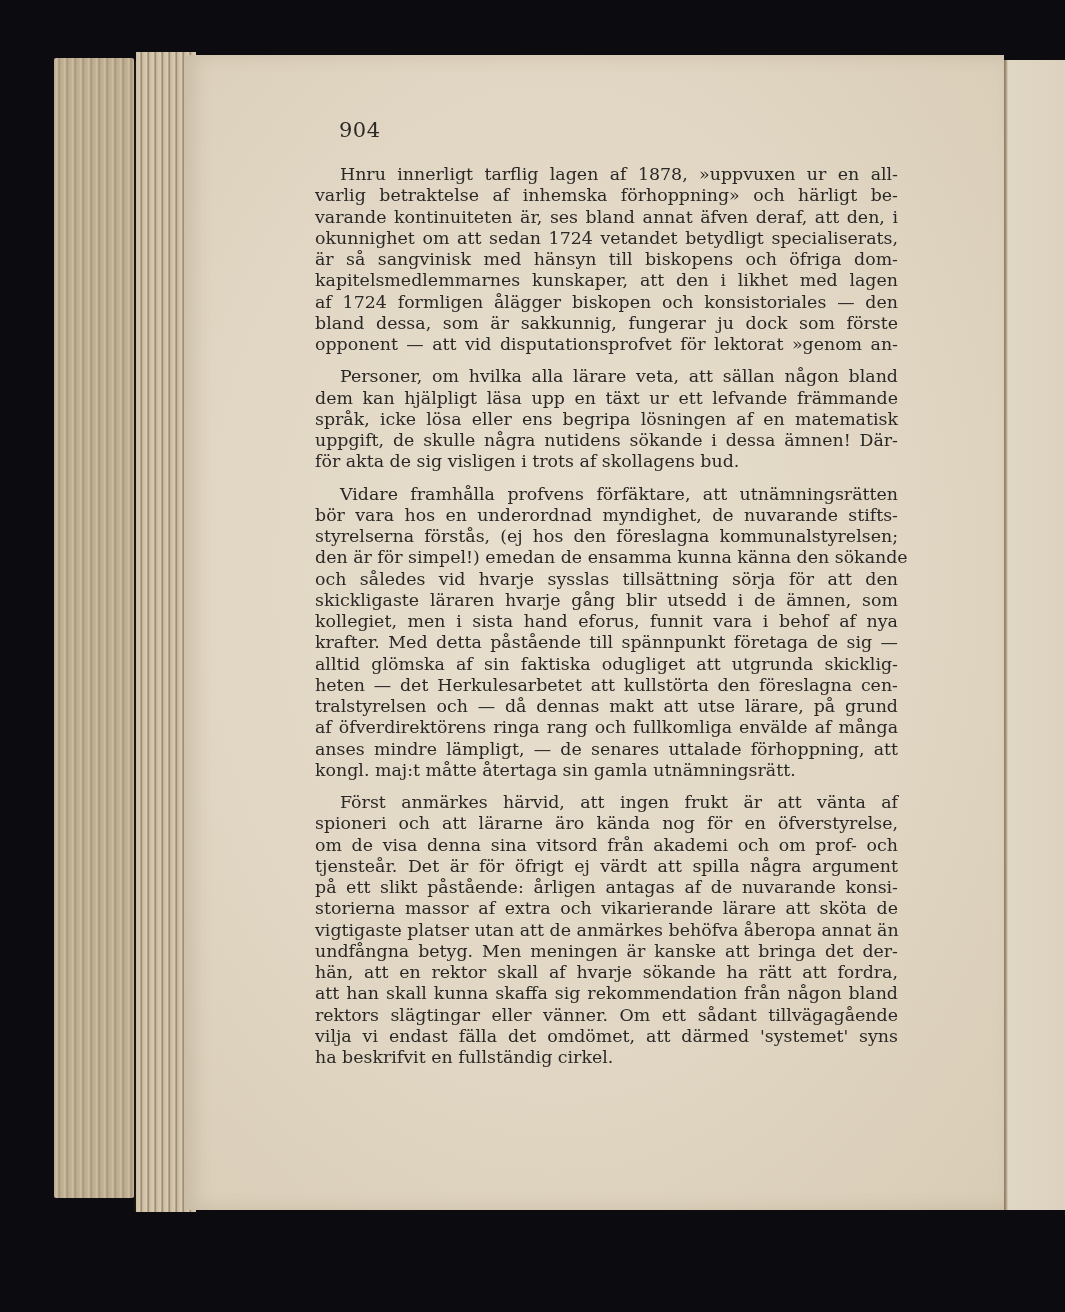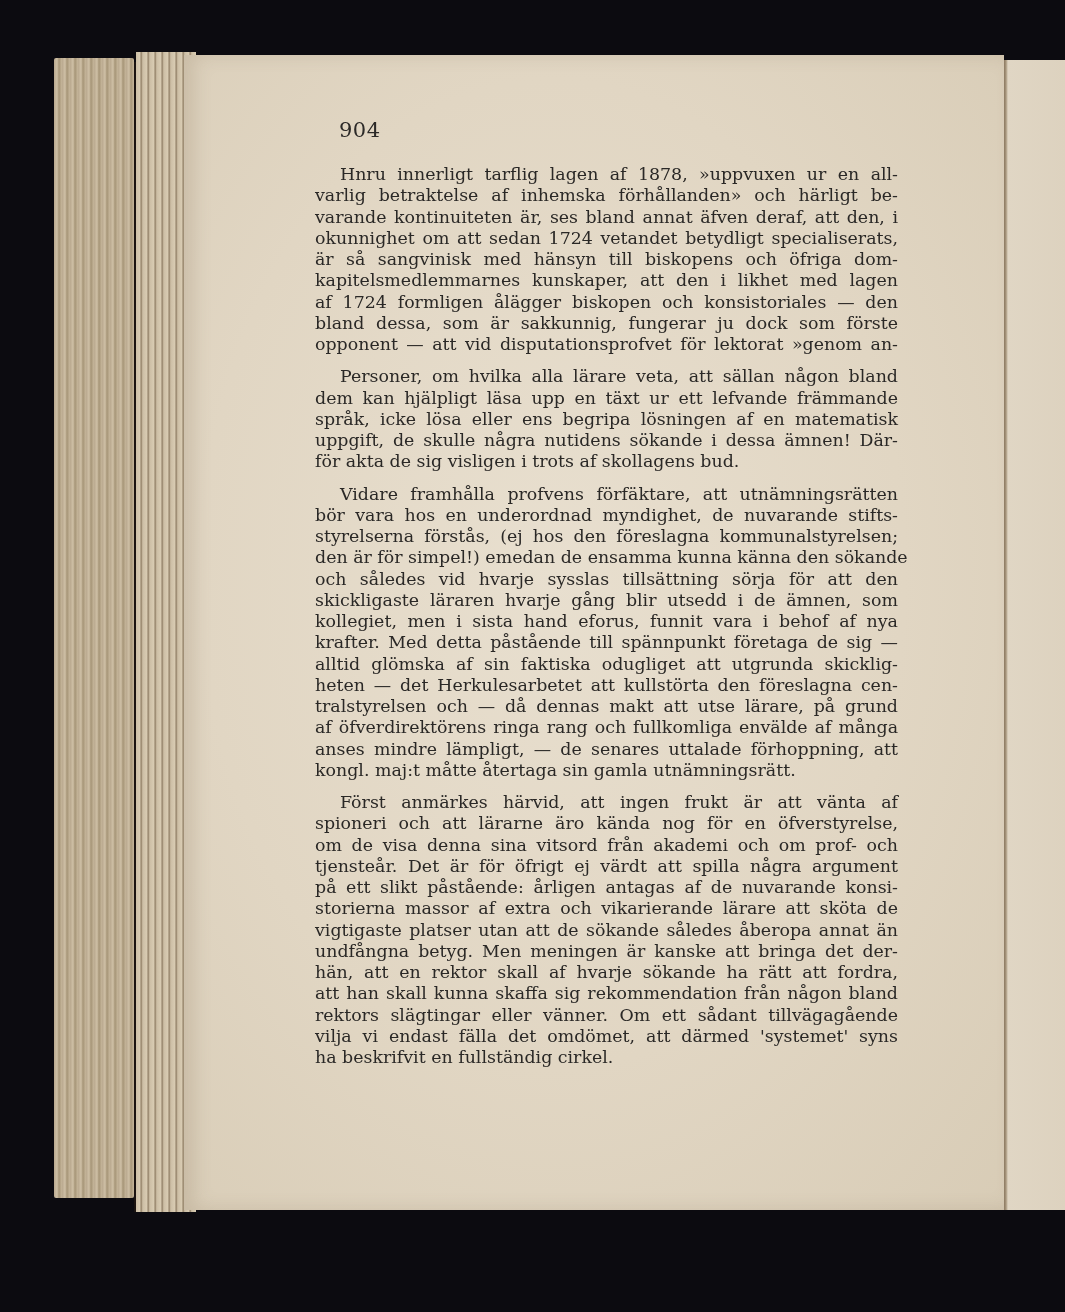--- a/index.html
+++ b/index.html
@@ -57,21 +57,21 @@
   <div class="leaves-mid"></div>
   <div class="page"></div>
   <div class="page-edge-right"></div>
 
   <div class="page-number">904</div>
 
   <div class="text-block">
 
     <div>
       <span class="line indent">Hnru innerligt tarflig lagen af 1878, »uppvuxen ur en all-</span>
-      <span class="line">varlig betraktelse af inhemska förhållanden» och härligt be-</span>
+      <span class="line">varlig betraktelse af inhemska förhoppning» och härligt be-</span>
       <span class="line">varande kontinuiteten är, ses bland annat äfven deraf, att den, i</span>
       <span class="line">okunnighet om att sedan 1724 vetandet betydligt specialiserats,</span>
       <span class="line">är så sangvinisk med hänsyn till biskopens och öfriga dom-</span>
       <span class="line">kapitelsmedlemmarnes kunskaper, att den i likhet med lagen</span>
       <span class="line">af 1724 formligen ålägger biskopen och konsistoriales — den</span>
       <span class="line">bland dessa, som är sakkunnig, fungerar ju dock som förste</span>
       <span class="line">opponent — att vid disputationsprofvet för lektorat »genom an-</span>
     </div>
 
     <div>
@@ -99,21 +99,21 @@
       <span class="line last">kongl. maj:t måtte återtaga sin gamla utnämningsrätt.</span>
     </div>
 
     <div>
       <span class="line indent">Först anmärkes härvid, att ingen frukt är att vänta af</span>
       <span class="line">spioneri och att lärarne äro kända nog för en öfverstyrelse,</span>
       <span class="line">om de visa denna sina vitsord från akademi och om prof- och</span>
       <span class="line">tjensteår. Det är för öfrigt ej värdt att spilla några argument</span>
       <span class="line">på ett slikt påstående: årligen antagas af de nuvarande konsi-</span>
       <span class="line">storierna massor af extra och vikarierande lärare att sköta de</span>
-      <span class="line">vigtigaste platser utan att de sökande således åberopa annat än</span>
+      <span class="line">vigtigaste platser utan att de anmärkes behöfva åberopa annat än</span>
       <span class="line">undfångna betyg. Men meningen är kanske att bringa det der-</span>
       <span class="line">hän, att en rektor skall af hvarje sökande ha rätt att fordra,</span>
       <span class="line">att han skall kunna skaffa sig rekommendation från någon bland</span>
       <span class="line">rektors slägtingar eller vänner. Om ett sådant tillvägagående</span>
       <span class="line">vilja vi endast fälla det omdömet, att därmed 'systemet' syns</span>
       <span class="line last">ha beskrifvit en fullständig cirkel.</span>
     </div>
   </div>
 </div>
 

